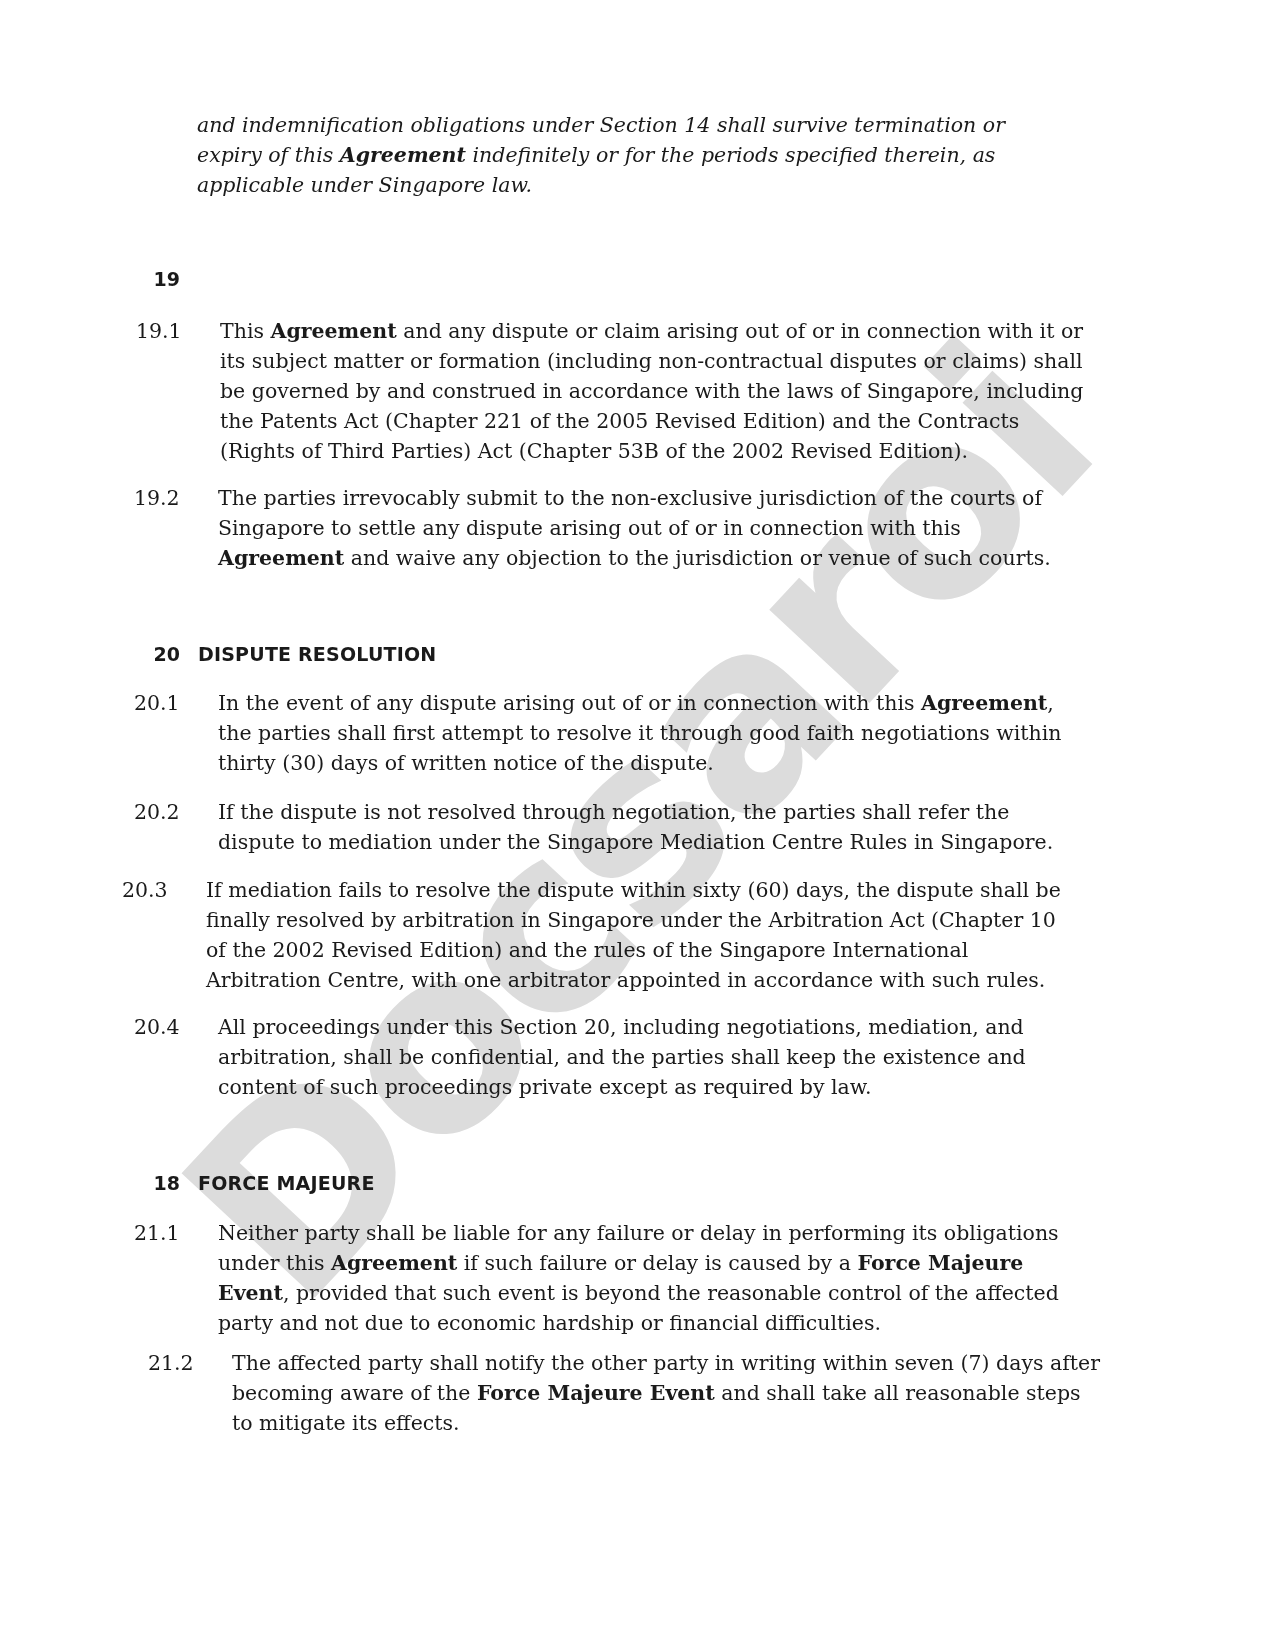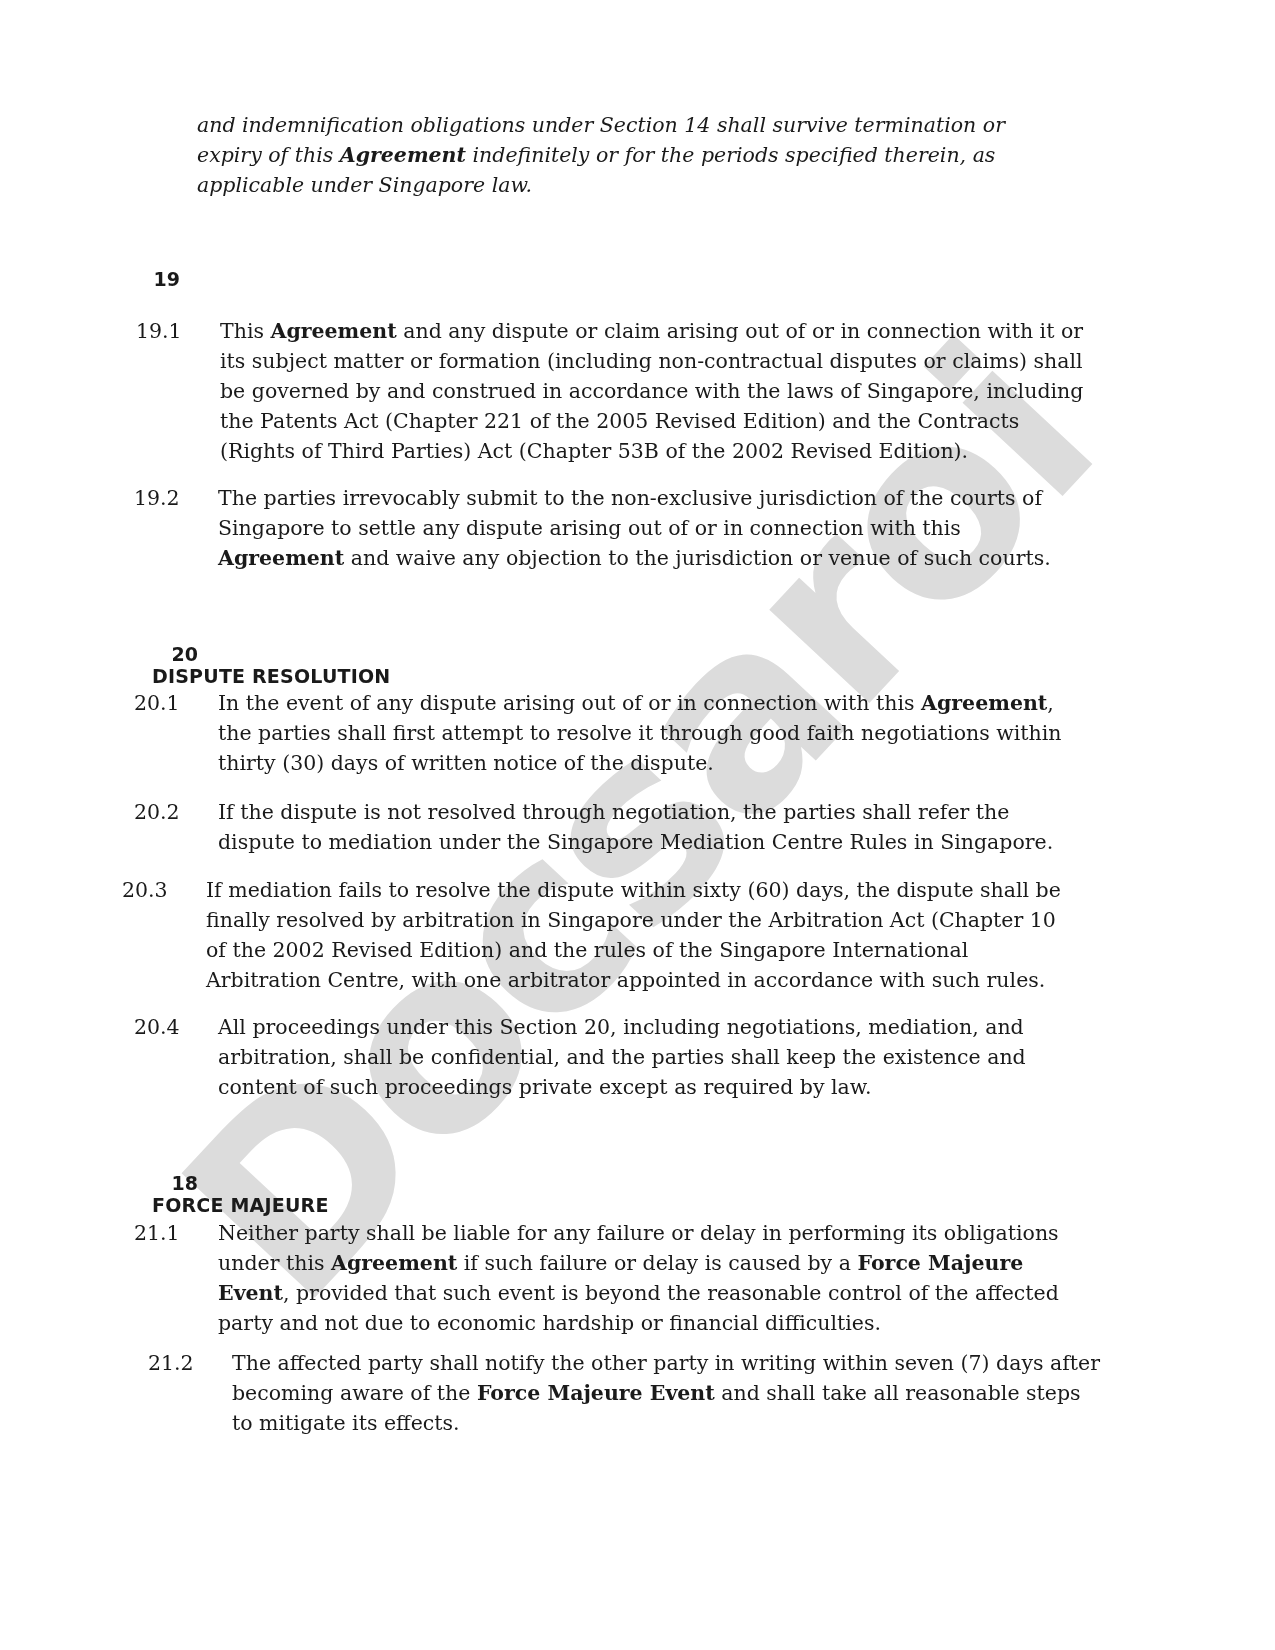--- a/index.html
+++ b/index.html
@@ -55,21 +55,20 @@
     font-size: 20.5px;
     line-height: 30px;
     text-align: left;
     font-style: italic;
   }
 
   .section-heading {
     position: absolute;
     display: flex;
     align-items: baseline;
-    flex-direction: column;
   }
   .section-heading .num {
     width: 46px;
     text-align: right;
     font-weight: 700;
     font-size: 19px;
     font-family: "DejaVu Sans", "Liberation Sans", sans-serif;
     letter-spacing: 0px;
   }
   .section-heading .title {

